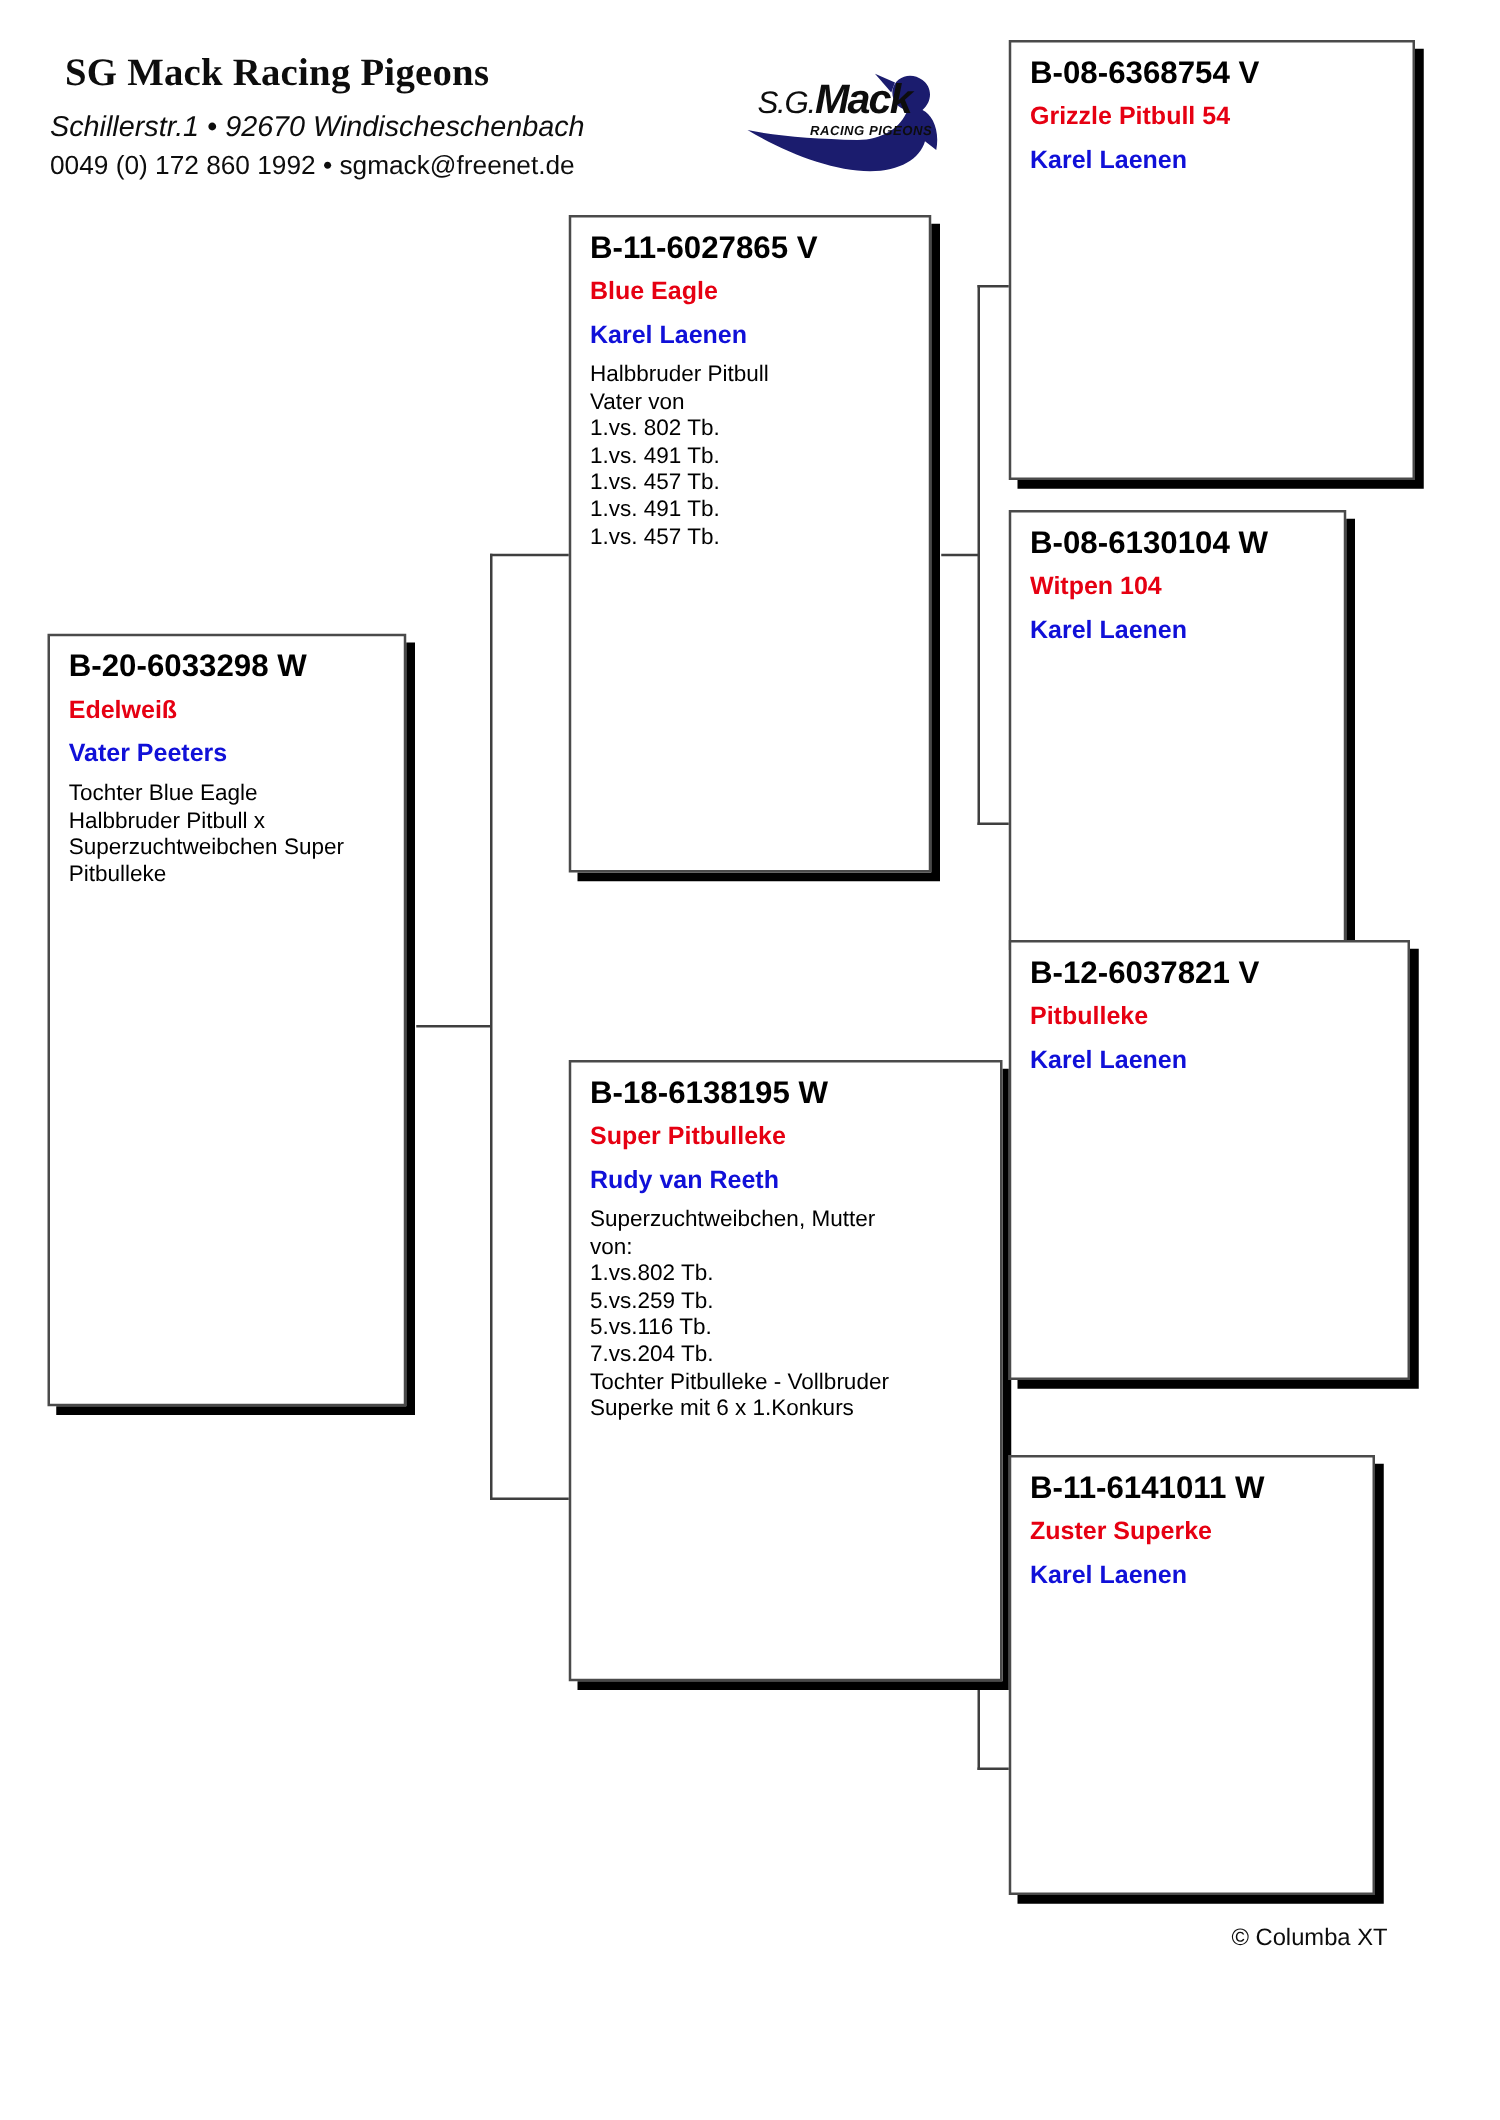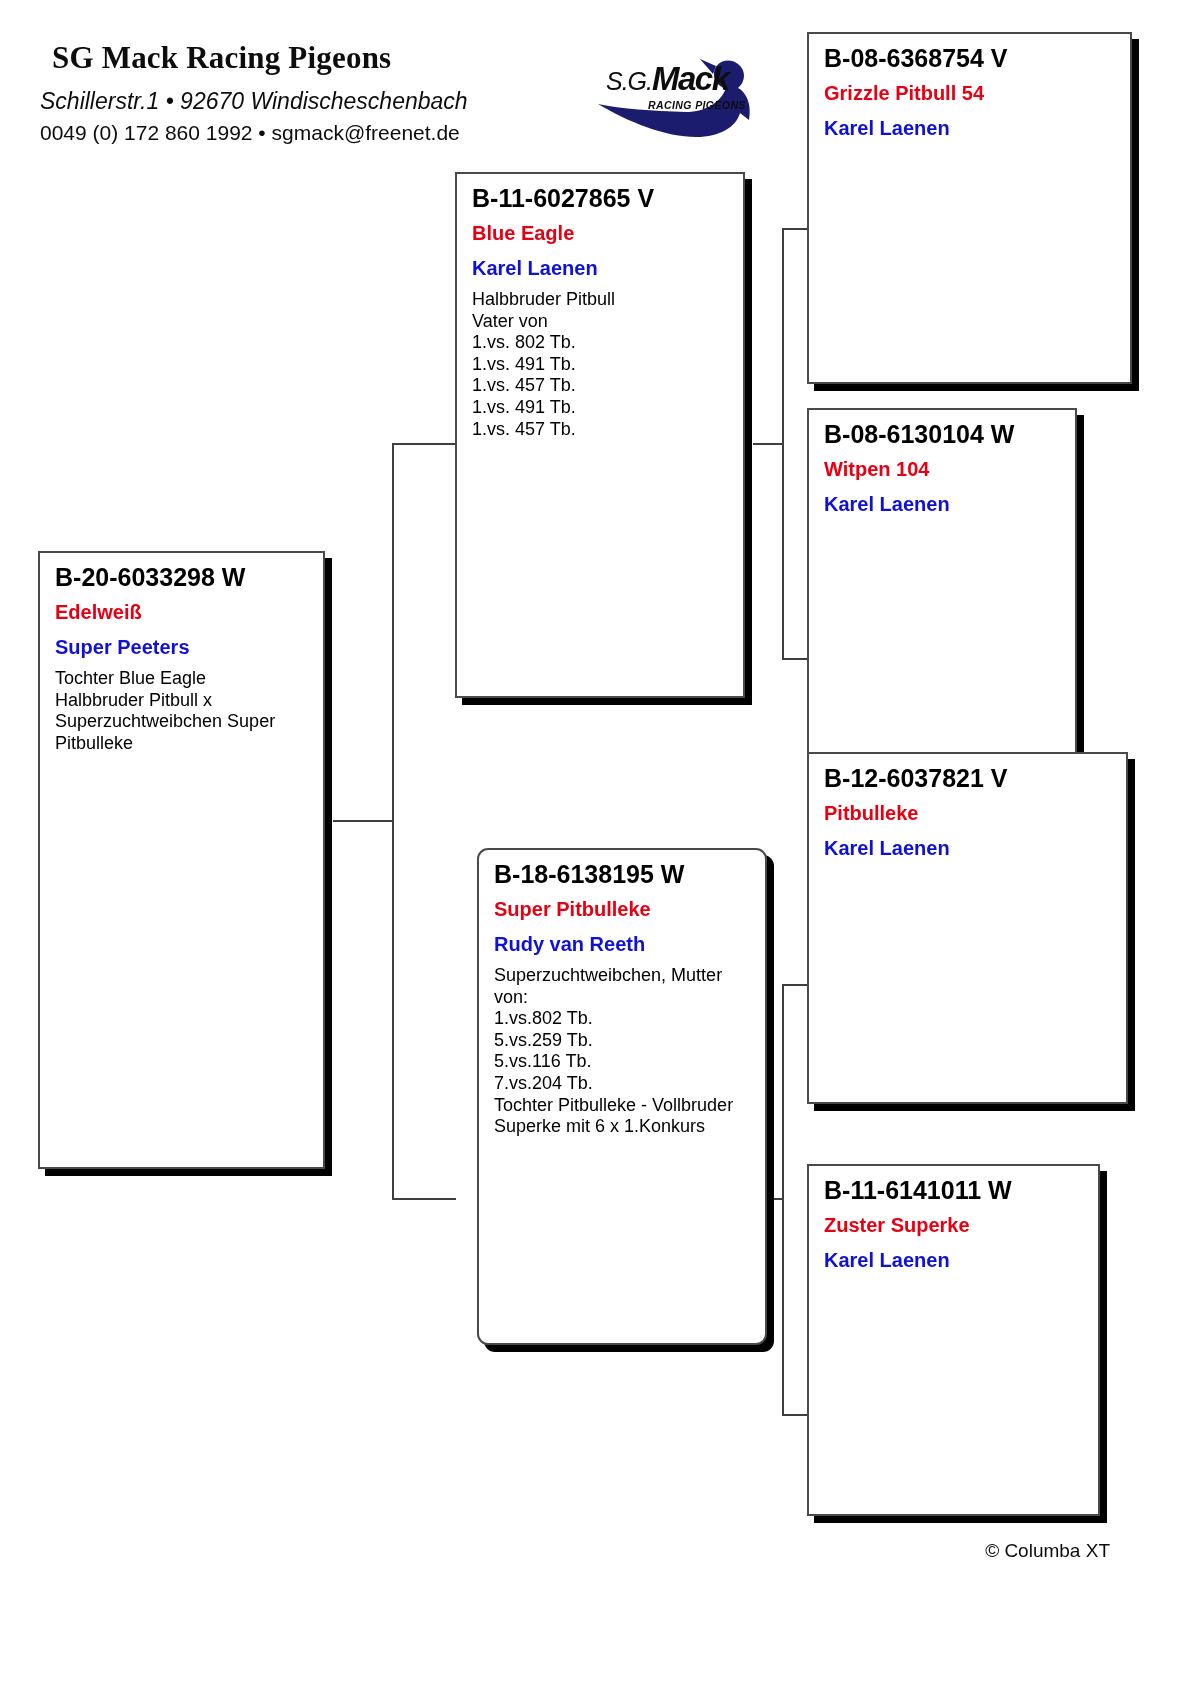--- a/index.html
+++ b/index.html
@@ -49,23 +49,23 @@
     background:#ffffff;
     border:2px solid #4a4a4a;
     box-shadow:7px 7px 0 0 #000;
     padding:10px 16px 10px 15px;
   }
   .ring  { font-size:25px; font-weight:bold; color:#000; white-space:nowrap; }
   .pname { font-size:20px; font-weight:bold; color:var(--name-red,#e60012); margin-top:9px; white-space:nowrap; }
   .powner{ font-size:20px; font-weight:bold; color:var(--owner-blue,#1010d8); margin-top:12px; white-space:nowrap; }
   .pnotes{ font-size:18px; color:#000; margin-top:9px; line-height:1.2; white-space:pre-line; }
 
-  .box-subject { left:38px;  top:507px;  width:287px; height:618px;margin-top:44px; }
+  .box-subject { left:38px;  top:507px;  width:287px; height:618px; }
   .box-father  { left:455px; top:172px;  width:290px; height:526px; }
-  .box-mother  { left:477px; top:848px;  width:290px; height:497px;border-radius:11px; }
+  .box-mother  { left:455px; top:848px;  width:347px; height:497px; }
   .box-ff      { left:807px; top:32px;   width:325px; height:352px; }
   .box-fm      { left:807px; top:408px;  width:270px; height:352px; }
   .box-mf      { left:807px; top:752px;  width:321px; height:352px; }
   .box-mm      { left:807px; top:1164px; width:293px; height:352px; }
 
   
   .cline { position:absolute; background:var(--line,#3f3f3f); }
   .cl-v-left     { left:392px; top:443px;  width:2px;  height:757px; }
   .cl-h-subject  { left:333px; top:820px;  width:60px; height:2px; }
   .cl-h-father-l { left:392px; top:443px;  width:64px; height:2px; }
@@ -114,21 +114,21 @@
 <div class="cline cl-h-ff"></div>
 <div class="cline cl-h-fm"></div>
 <div class="cline cl-v-rbot"></div>
 <div class="cline cl-h-mother-r"></div>
 <div class="cline cl-h-mf"></div>
 <div class="cline cl-h-mm"></div>
 
 <div class="pbox box-subject">
   <div class="ring">B-20-6033298 W</div>
   <div class="pname">Edelweiß</div>
-  <div class="powner">Super Peeters</div>
+  <div class="powner">Vater Peeters</div>
   <div class="pnotes">Tochter Blue Eagle
 Halbbruder Pitbull x
 Superzuchtweibchen Super
 Pitbulleke</div>
 </div>
 
 <div class="pbox box-father">
   <div class="ring">B-11-6027865 V</div>
   <div class="pname">Blue Eagle</div>
   <div class="powner">Karel Laenen</div>

